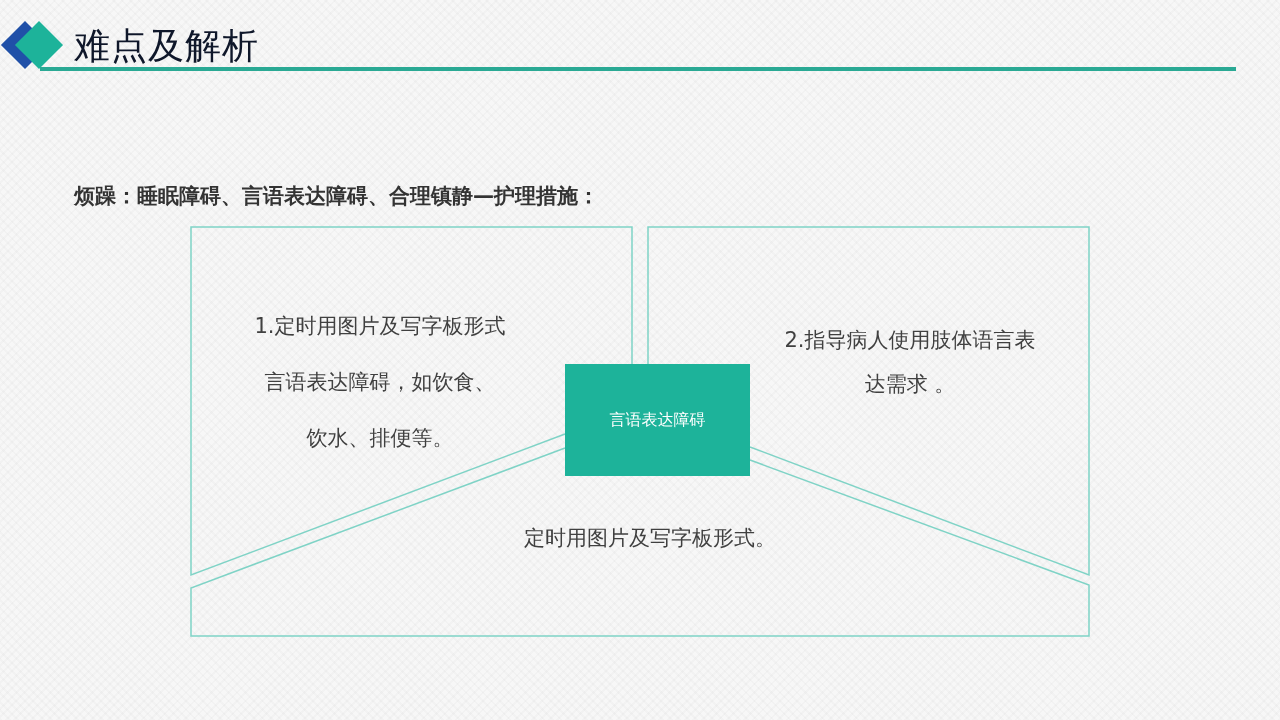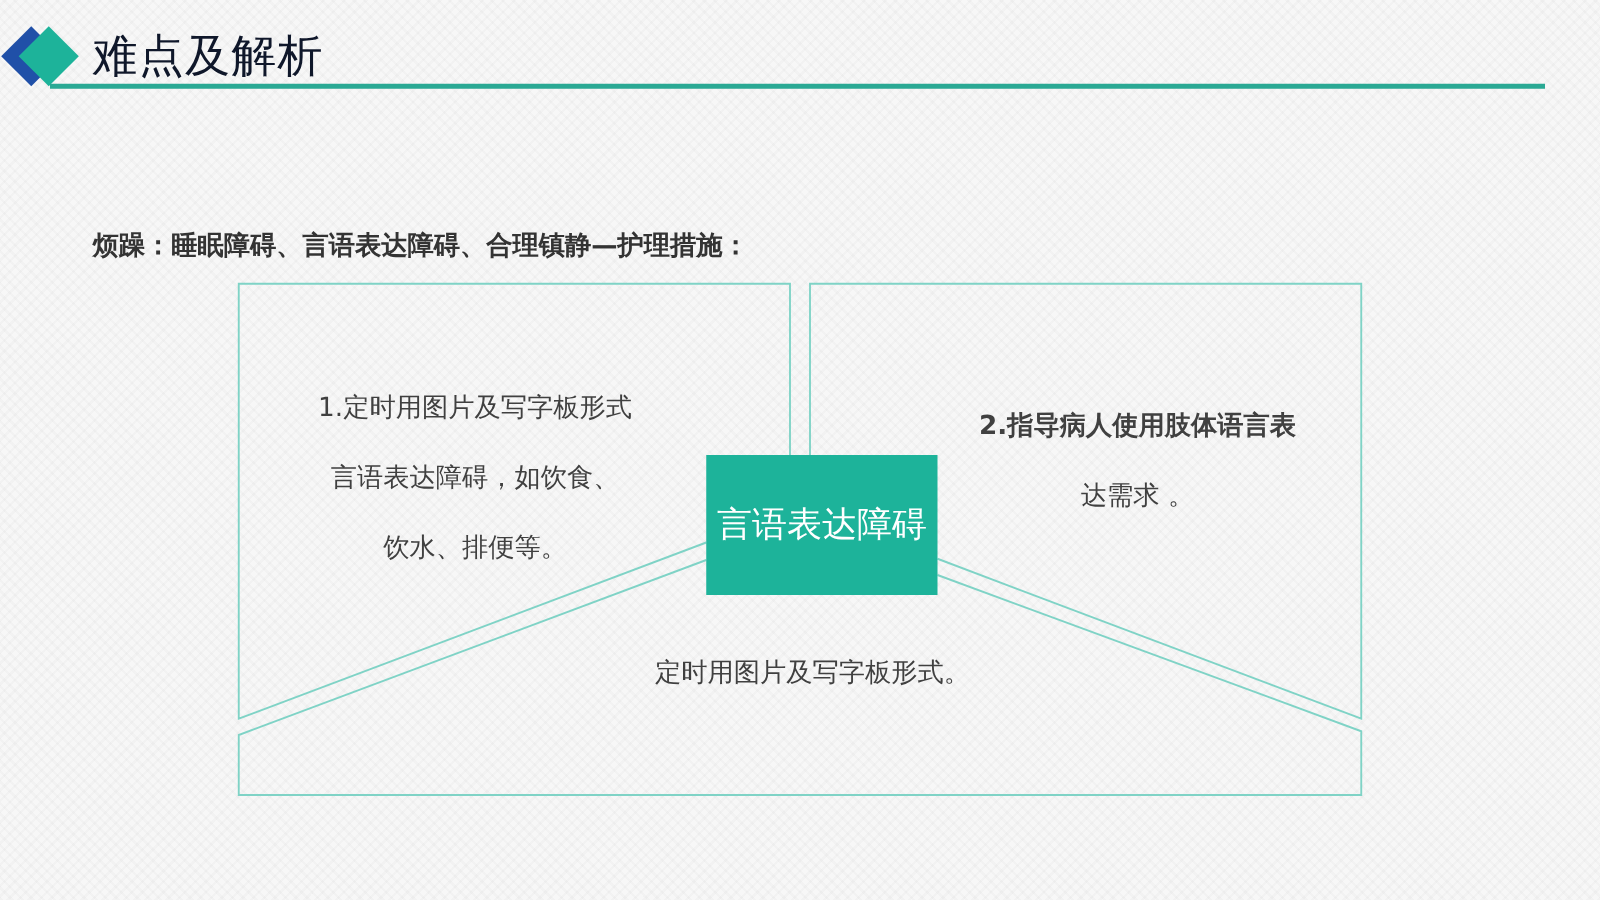--- a/index.html
+++ b/index.html
@@ -27,21 +27,21 @@
     }
     .diagram { position: absolute; left: 0; top: 0; width: 1280px; height: 720px; }
     .text-block {
       position: absolute; text-align: center; font-size: 21px; color: #404040; line-height: 28px;
       font-family: "DejaVu Sans", sans-serif;
     }
     .text-block .line { display: block; white-space: nowrap; }
     .center-box {
       position: absolute; left: 565px; top: 364px; width: 185px; height: 112px;
       background: #1db39a; color: #fff; display: flex; align-items: center; justify-content: center;
-      font-size: 28px; font-family: "DejaVu Sans", sans-serif;
+      font-size: 16px; font-family: "DejaVu Sans", sans-serif;
     }
   </style>
 </head>
 <body>
 
 <div class="header-logo">
   <div class="diamond blue"></div>
   <div class="diamond teal"></div>
 </div>
 <div class="title">难点及解析</div>
@@ -64,19 +64,19 @@
   <span>言语表达障碍</span>
 </div>
 
 <div class="text-block" style="left:210px; top:312px; width:340px;">
   <span class="line" style="margin-bottom:28px;">1.定时用图片及写字板形式</span>
   <span class="line" style="margin-bottom:28px;">言语表达障碍，如饮食、</span>
   <span class="line">饮水、排便等。</span>
 </div>
 
 <div class="text-block" style="left:750px; top:326px; width:320px;">
-  <span class="line" style="margin-bottom:28px;font-weight:bold;">2.指导病人使用肢体语言表</span>
+  <span class="line" style="margin-bottom:16px;">2.指导病人使用肢体语言表</span>
   <span class="line">达需求 。</span>
 </div>
 
 <div class="text-block" style="left:440px; top:524px; width:420px;">
   <span class="line">定时用图片及写字板形式。</span>
 </div>
 
 </body></html>

